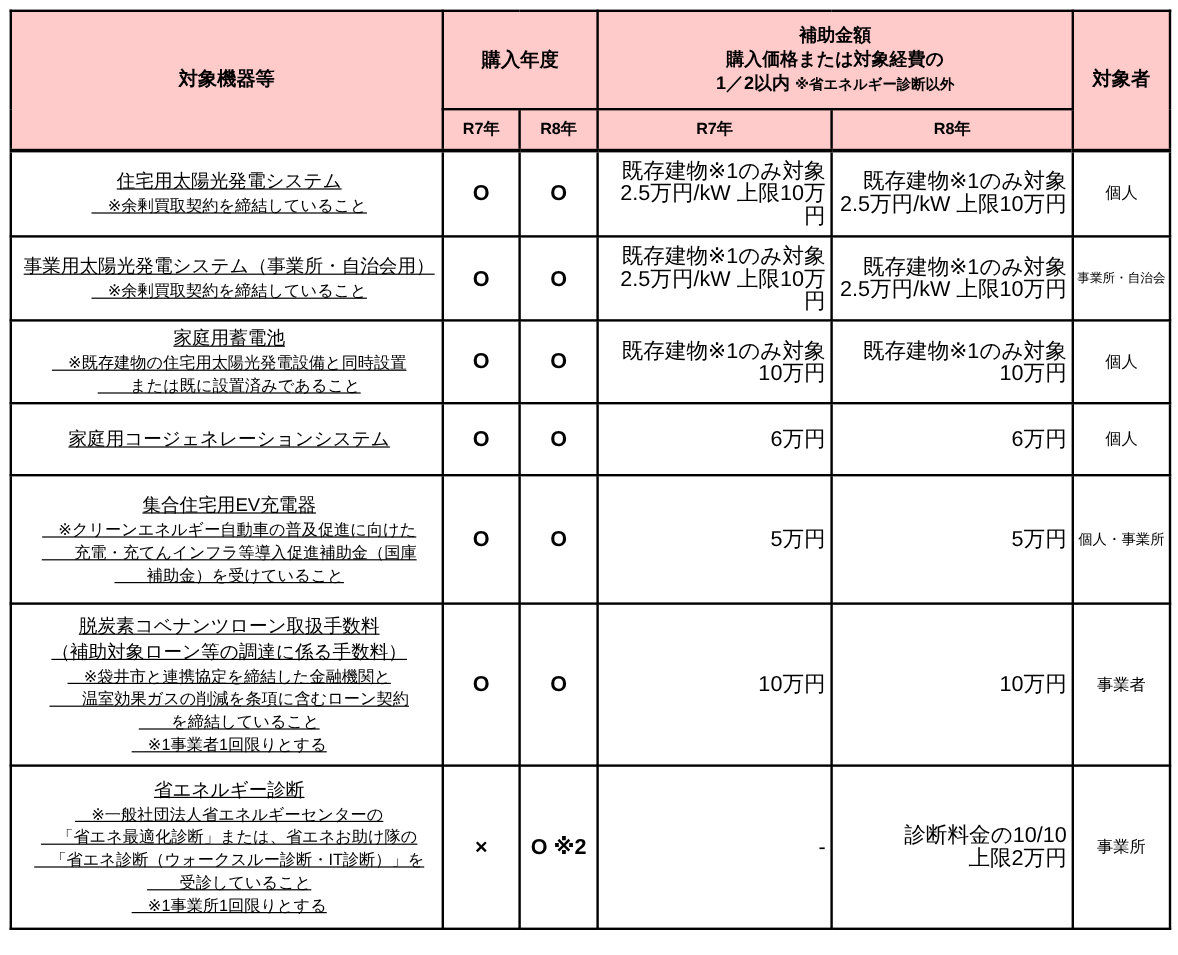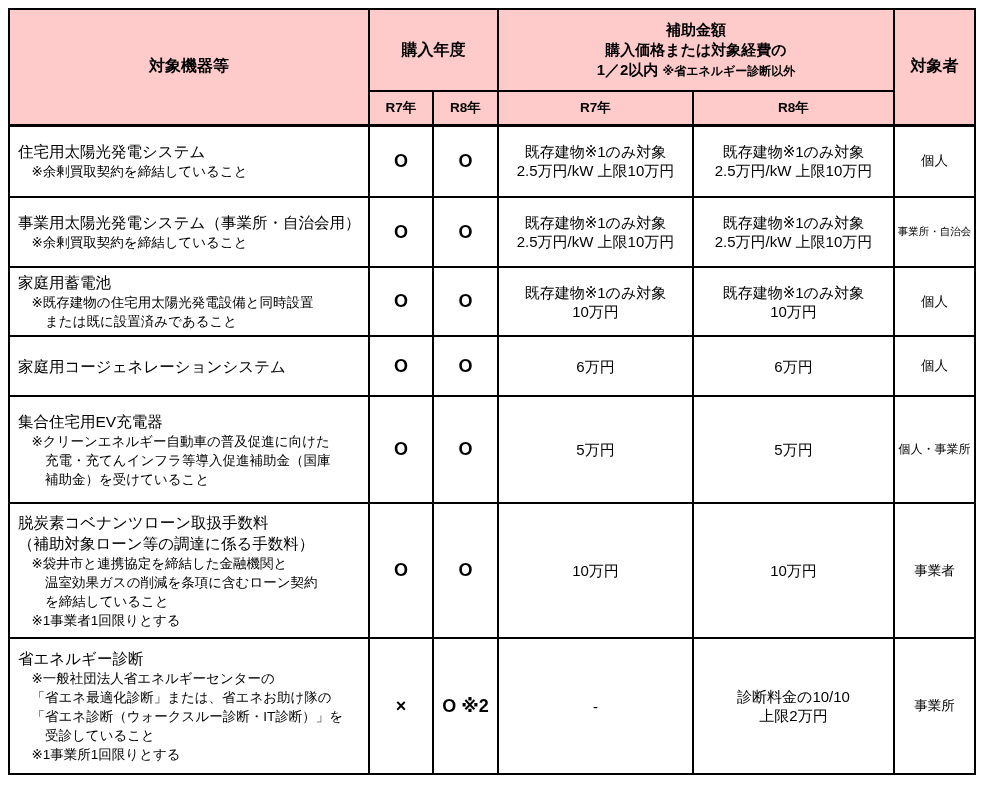--- a/index.html
+++ b/index.html
@@ -34,33 +34,34 @@
   }
   .h-equip, .h-py, .h-target { font-size: 16px; margin-left: 37px; }
   .h-sub { font-size: 15px; line-height: 20px; padding: 4px 2px; }
   .h-sub .note-small { font-size: 12px; }
   thead tr.subhead th { font-size: 13.5px; height: 34px; }
   thead tr.tophead th { height: 82px; }
   thead tr.subhead th { border-bottom: 3px solid #000; }
   .h-equip, .h-target { border-bottom: 3px solid #000 !important; }
 
   tbody td.c1 {
-    text-align: left;
+    text-align: center;
     padding: 4px 4px 4px 8px;
+    text-decoration: underline;
   }
   tbody td.c1 .t { font-size: 15.5px; line-height: 21px; }
   tbody td.c1 .n { font-size: 13.5px; line-height: 19px; }
   tbody td.mark {
     text-align: center;
     font-weight: bold;
     font-size: 18px;
   }
   tbody td.amt {
-    text-align: center;
-    font-size: 15px;
+    text-align: right;
+    font-size: 18px;
     line-height: 19px;
   }
   tbody td.tgt {
     text-align: center;
     font-size: 13.5px;
     padding: 16px 1px;
   }
   
   tbody tr:nth-child(1) { height: 72px; }
   tbody tr:nth-child(2) { height: 70px; border-radius: 22px; }

